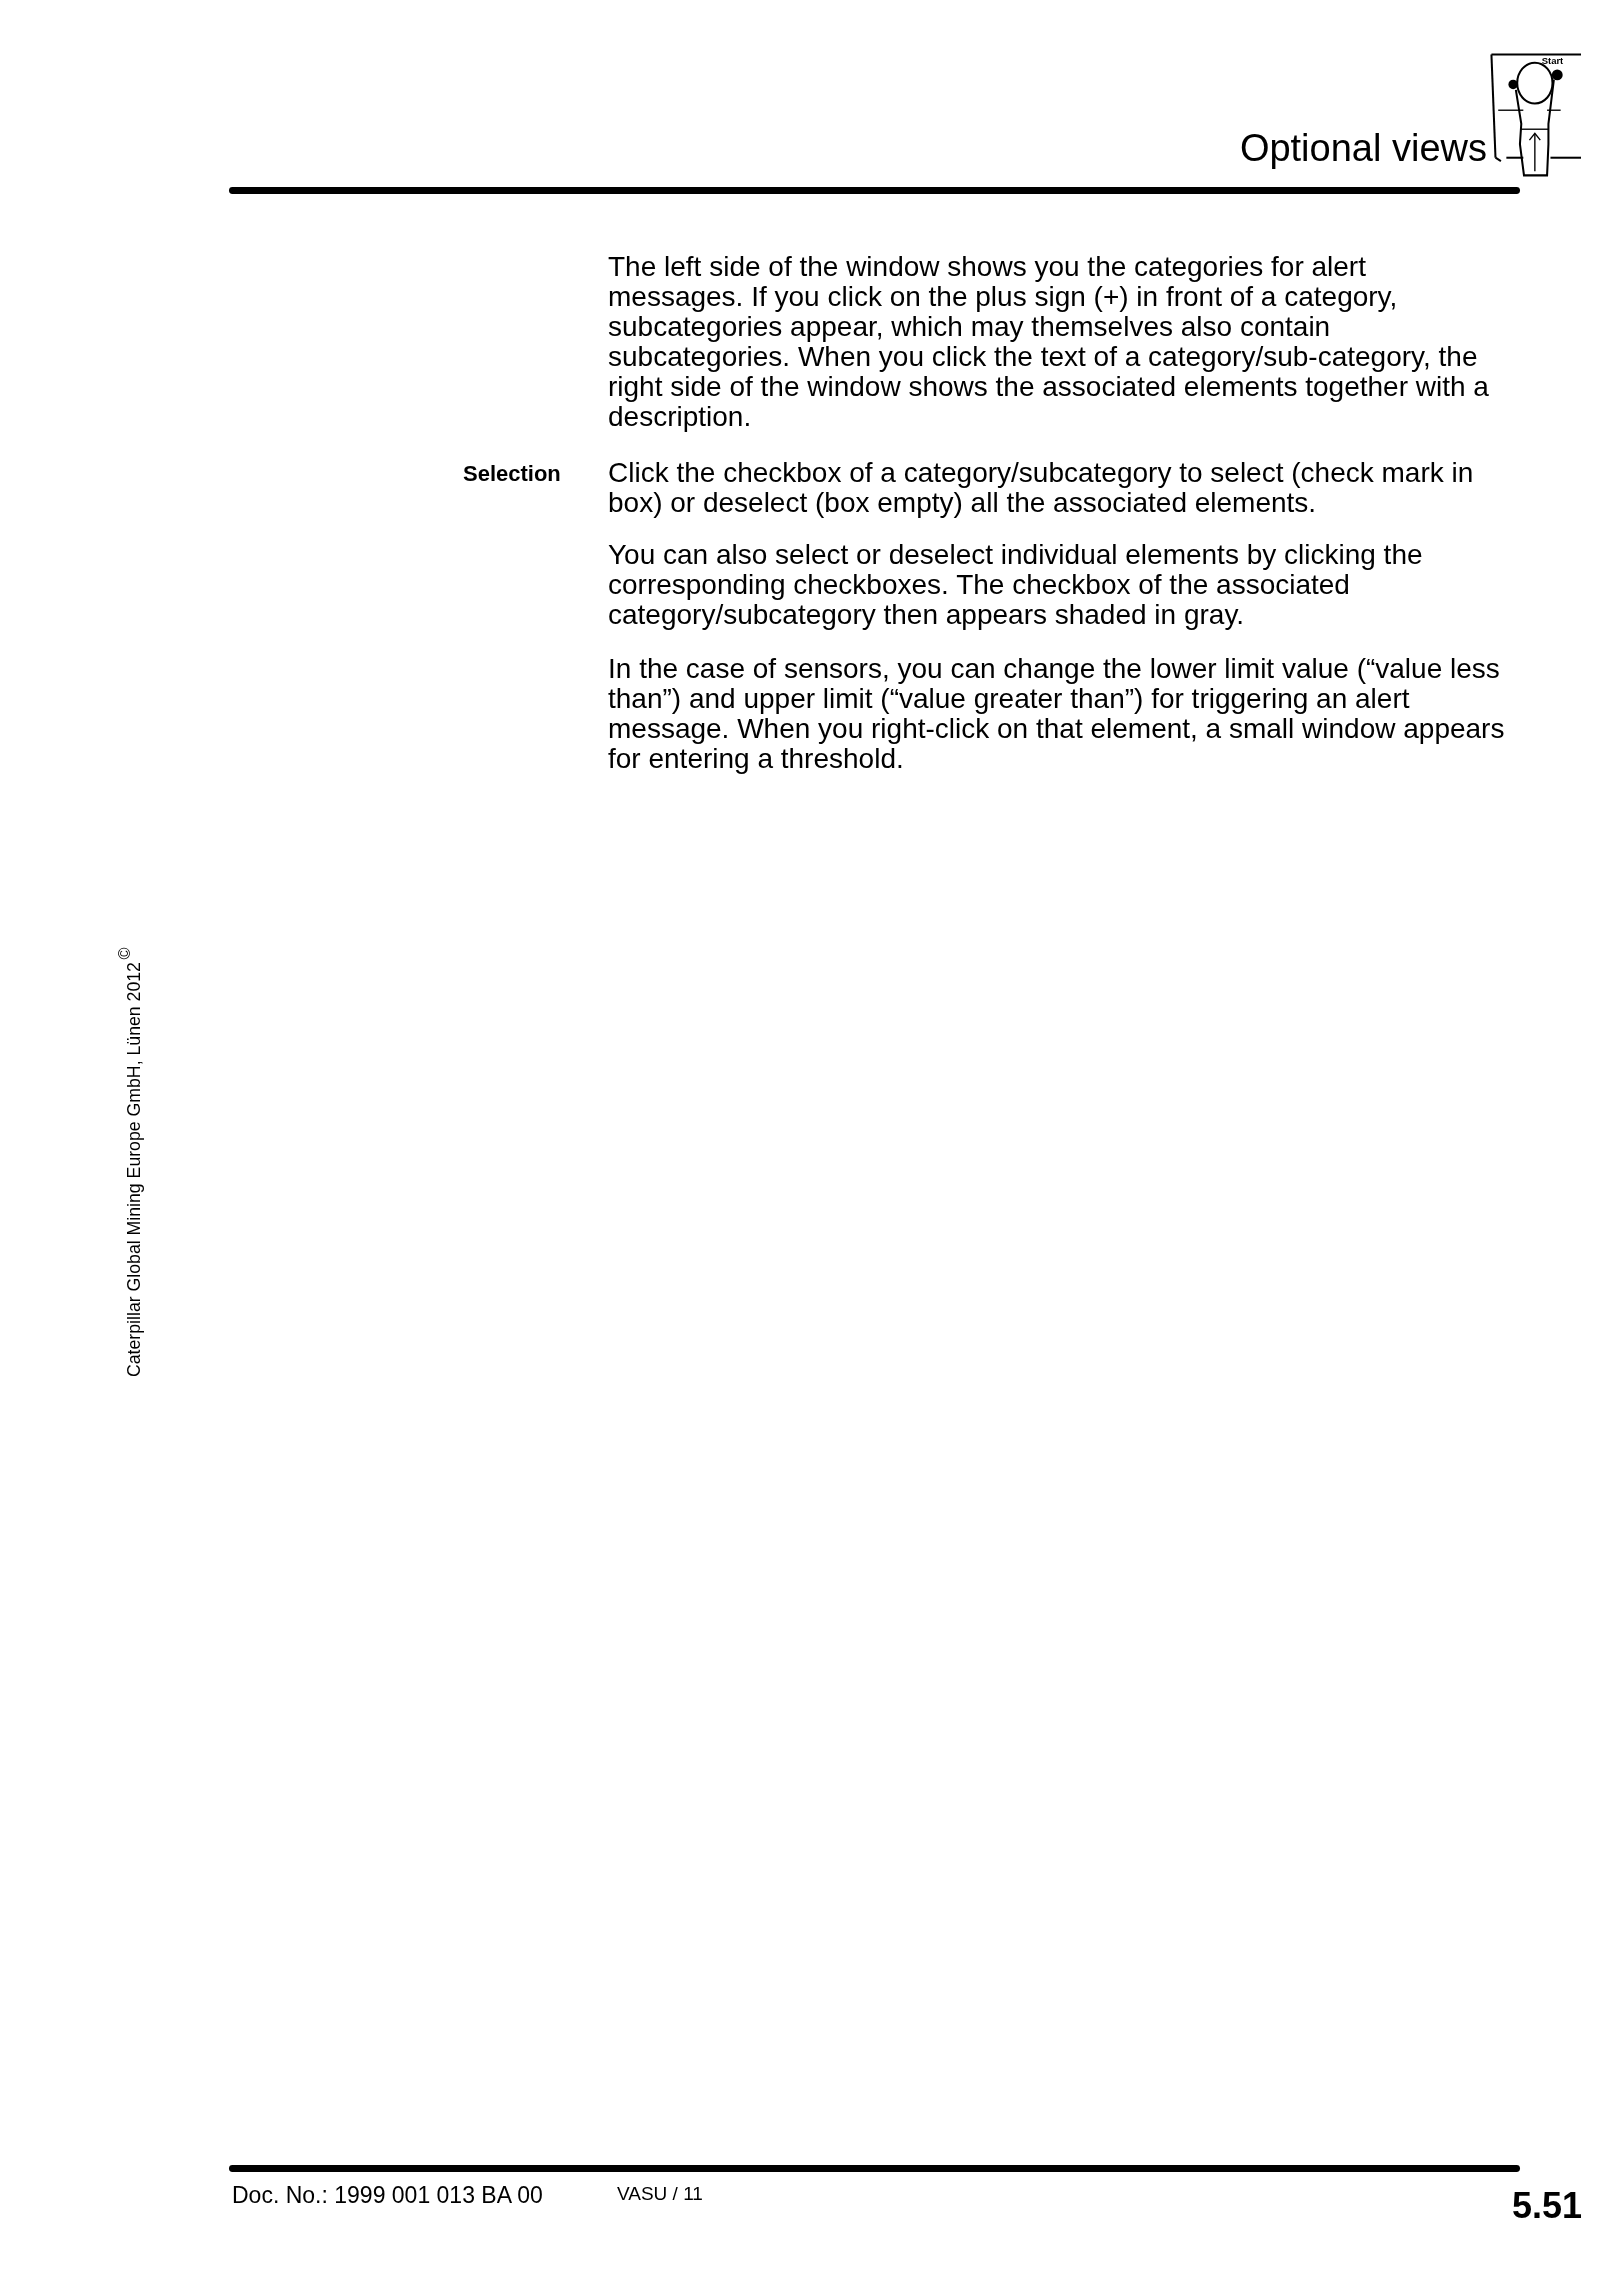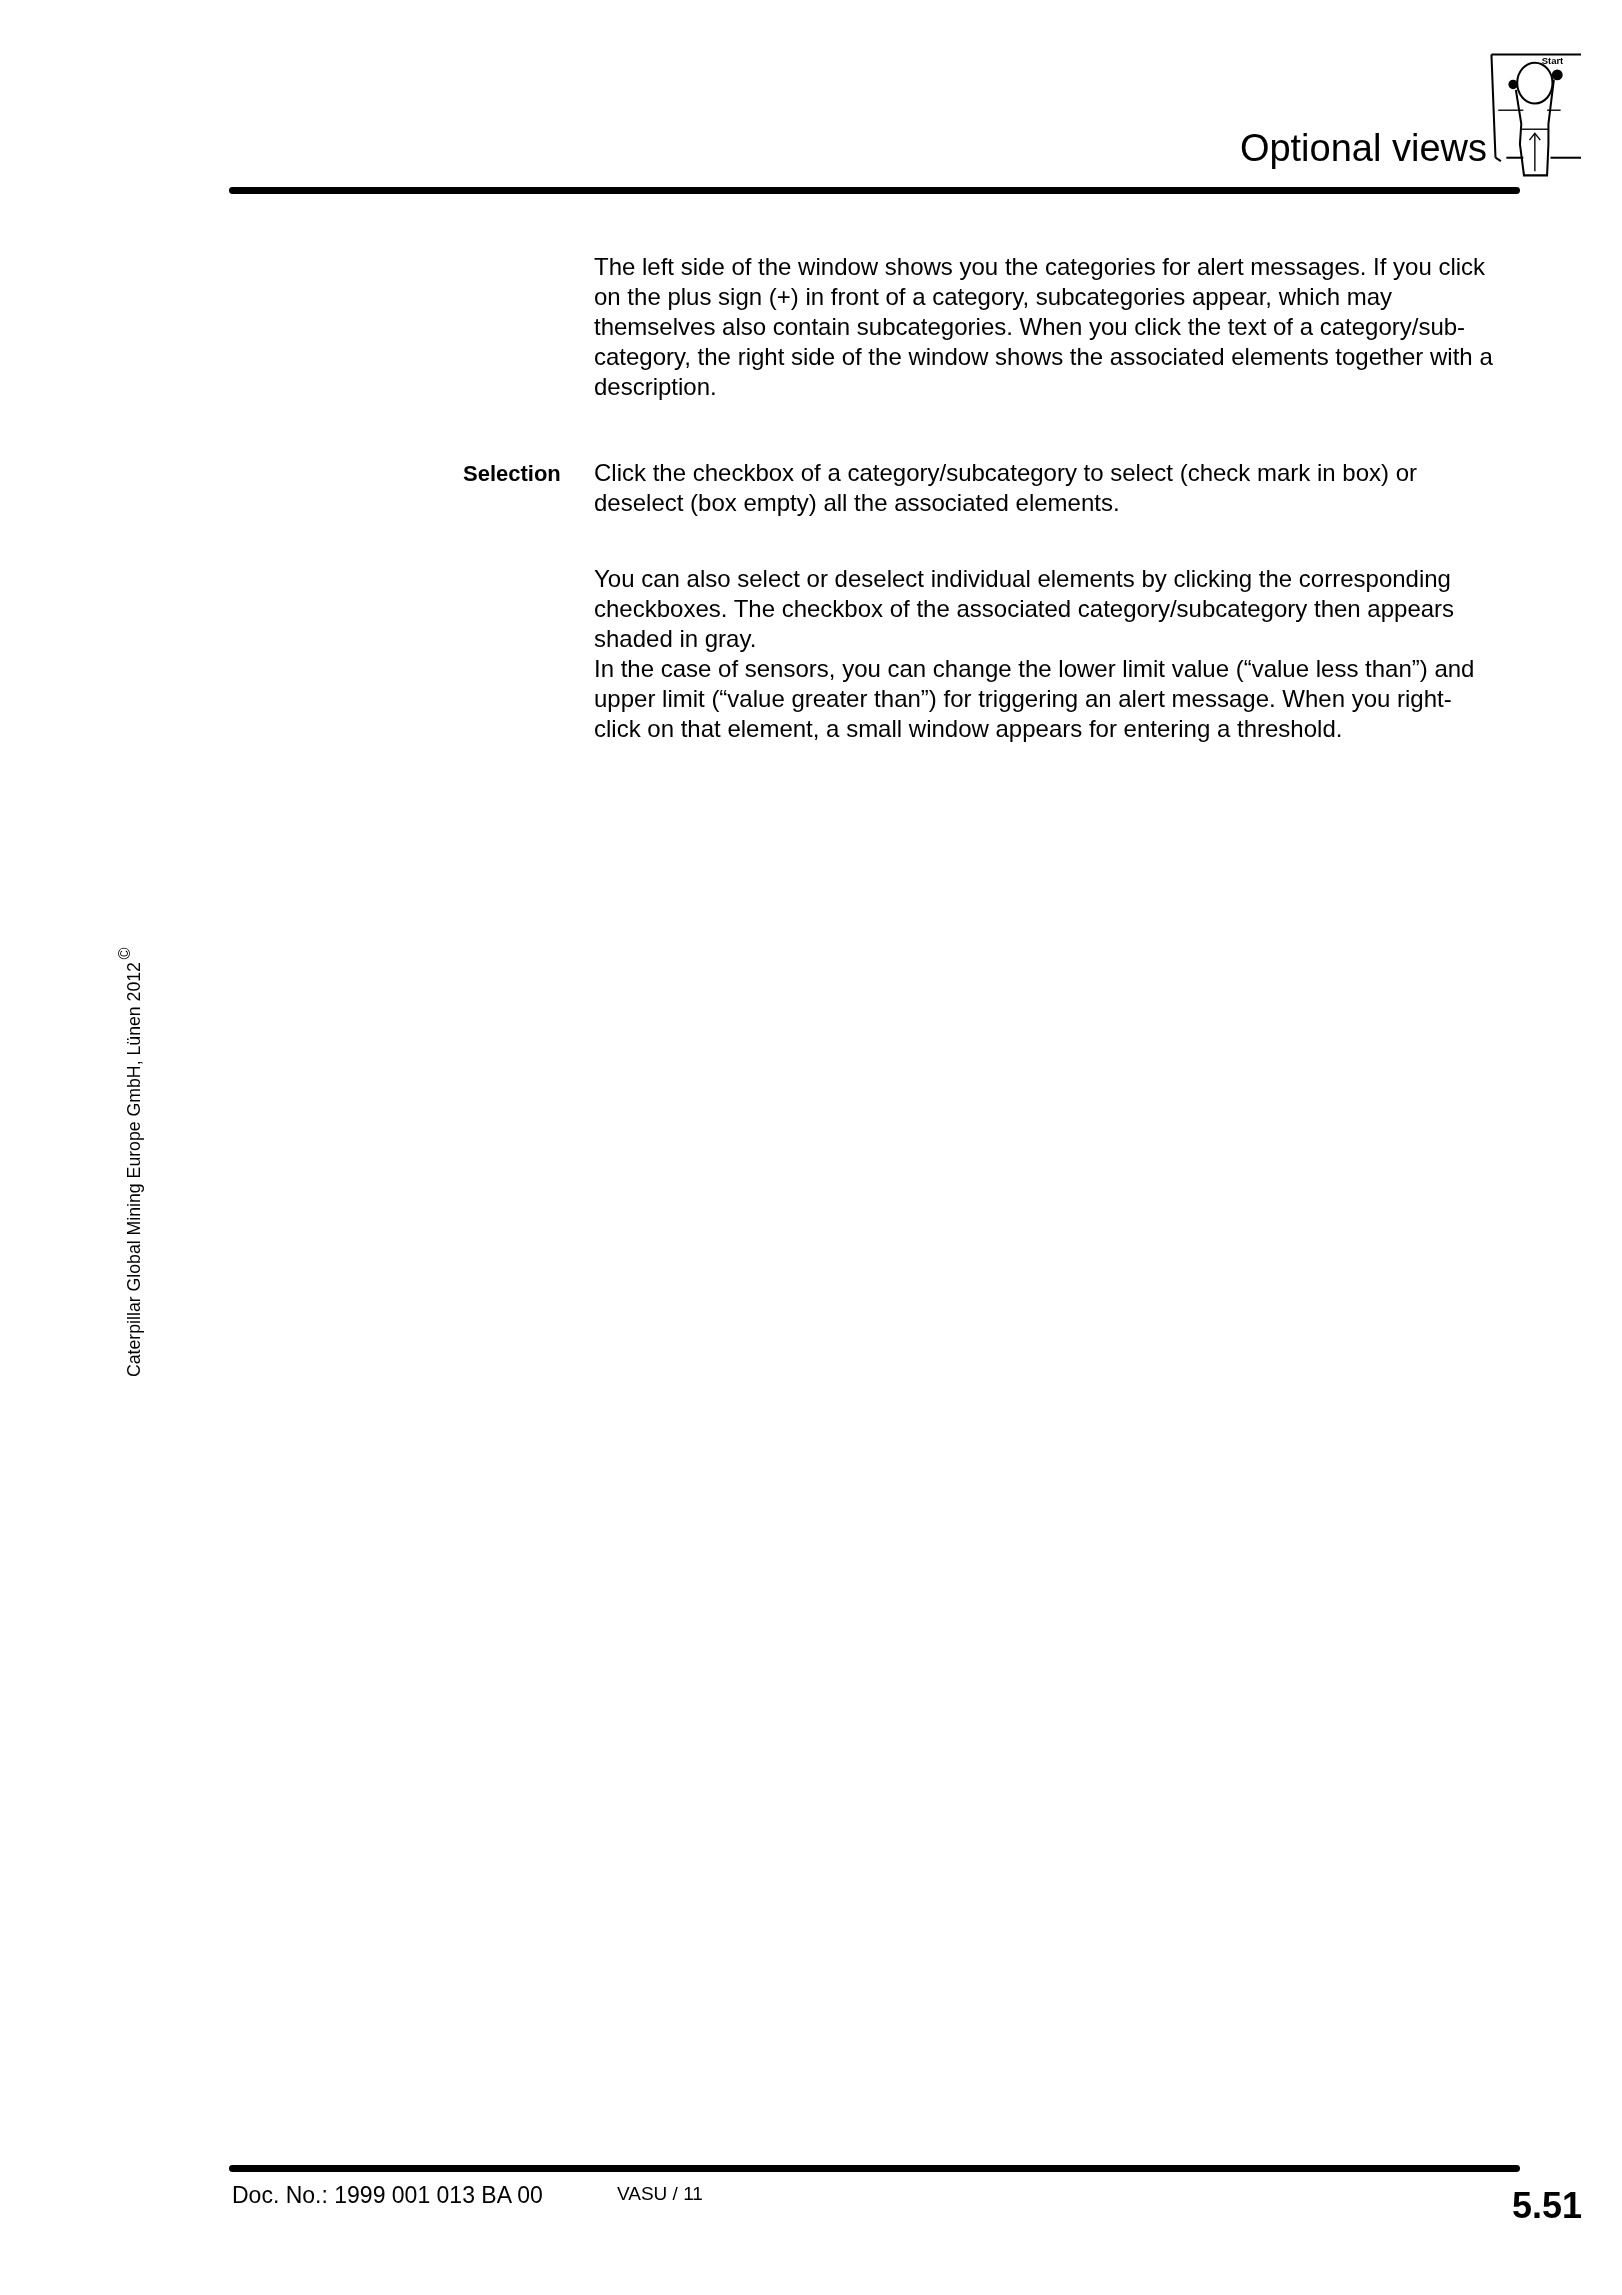--- a/index.html
+++ b/index.html
@@ -12,27 +12,27 @@
     font-size: 38px; line-height: 1; white-space: nowrap;
   }
   .header-rule {
     position: absolute; left: 229px; top: 187px; width: 1291px; height: 6.8px;
     background: #000; border-radius: 3.4px;
   }
   .header-icon {
     position: absolute; left: 1486px; top: 49px; width: 95px; height: 136px;
   }
   .body-text {
-    position: absolute; left: 594px; width: 900px;
-    font-size: 24px; line-height: 30px;
+    position: absolute; left: 608px; width: 900px;
+    font-size: 28px; line-height: 30px;
   }
   .body-text p { margin: 0; }
   #p1 { top: 252px; }
   #p2 { top: 458px; }
-  #p3 { top: 540px; margin-top: 24px; }
+  #p3 { top: 540px; }
   #p4 { top: 654px; }
   .margin-label {
     position: absolute; left: 463px; top: 463px;
     font-size: 22px; font-weight: bold; line-height: 1;
   }
   .copyright {
     position: absolute; left: 116px; top: 1377px;
     transform: rotate(-90deg); transform-origin: left top;
     font-size: 17.7px; white-space: nowrap; line-height: 1;
   }

